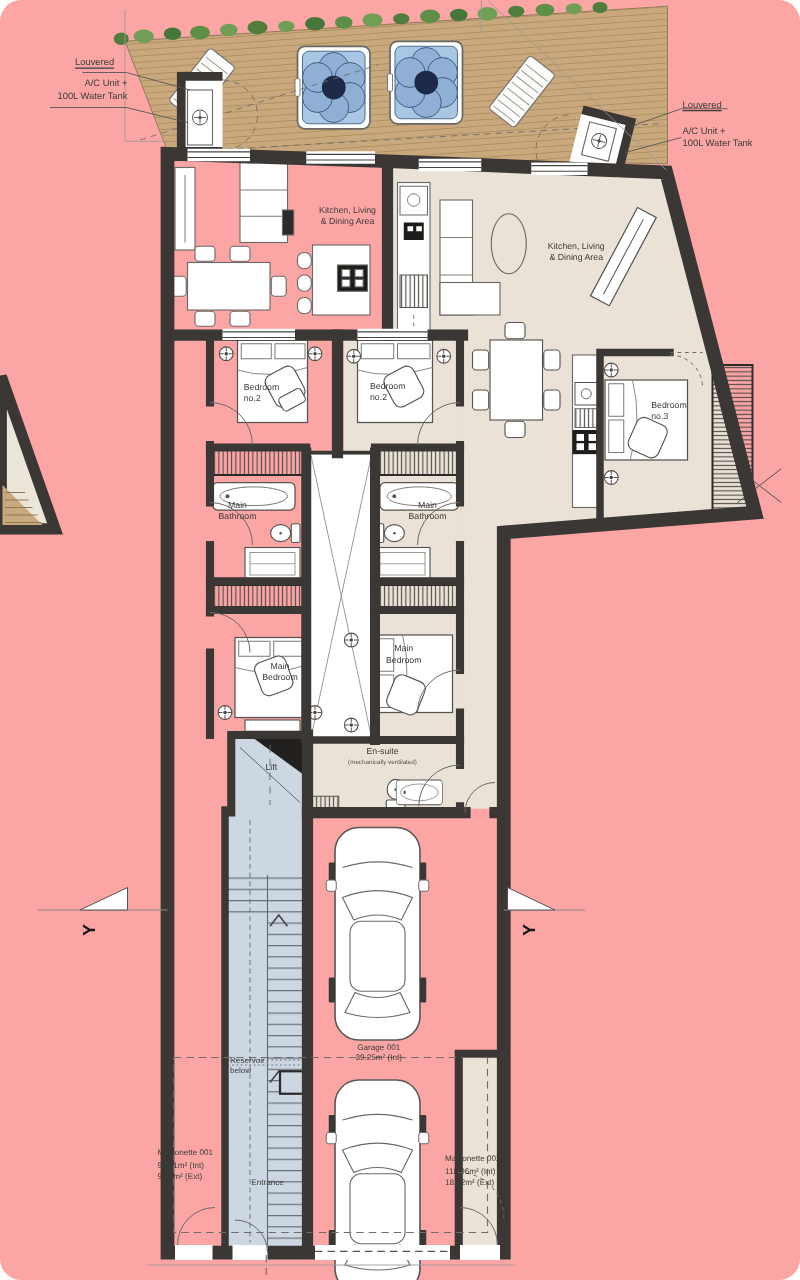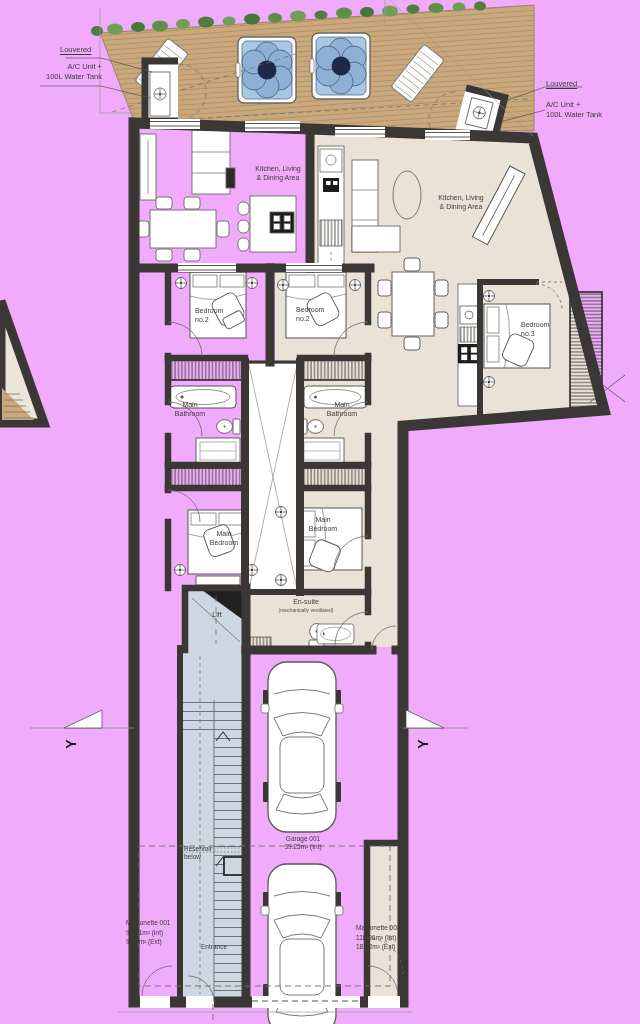--- a/index.html
+++ b/index.html
@@ -1,17 +1,17 @@
 <!DOCTYPE html>
 <html><head>
 <meta charset="utf-8">
 <style>
   html,body{margin:0;padding:0;background:#fff;}
-  #plan{position:relative;width:640px;height:1024px;background:#f0abfc;overflow:hidden;
-        font-family:"Liberation Sans",sans-serif;}
+  #plan{position:relative;width:640px;height:1024px;background:#fca5a5;overflow:hidden;
+        font-family:"Liberation Sans",sans-serif;border-radius:17px;}
   #plan svg{position:absolute;left:0;top:0;}
   .lbl{position:absolute;font-size:7px;line-height:8.5px;color:#3c3b38;white-space:nowrap;}
   .c{transform:translateX(-50%);text-align:center;}
   .r{text-align:right;}
   .small{font-size:6.5px;line-height:8px;}
   .tiny{font-size:5px;line-height:6px;color:#55534f;}
   .callout{font-size:7.5px;line-height:9.5px;}
   .ul{text-decoration:underline;text-underline-offset:2px;}
   .yletter{position:absolute;font-size:14px;font-weight:bold;color:#161614;transform:rotate(-90deg);}
 </style>

